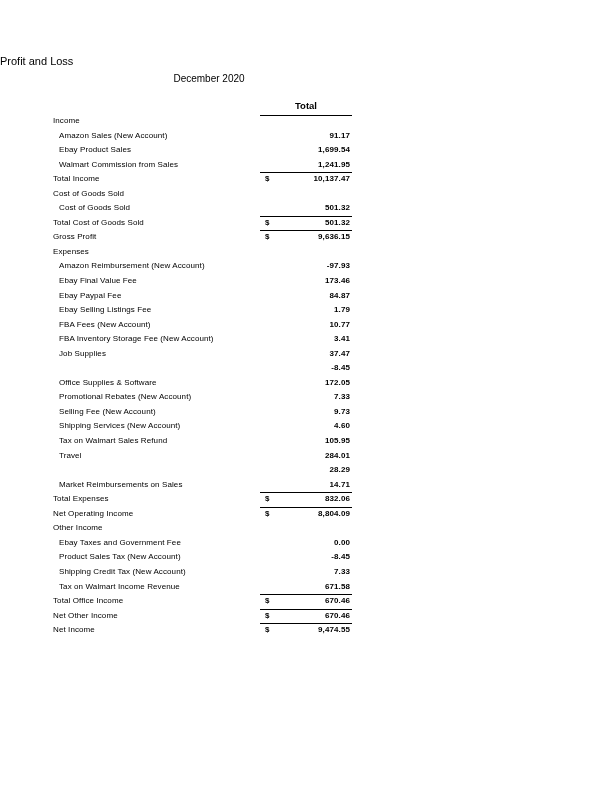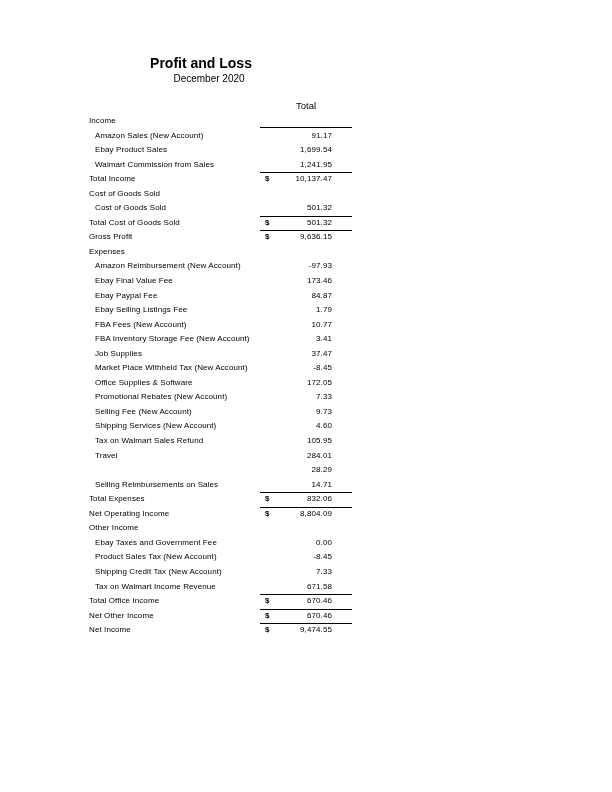--- a/index.html
+++ b/index.html
@@ -1,25 +1,25 @@
 <!DOCTYPE html>
 <html><head>
 <meta charset="utf-8">
 <style>
   html, body { margin: 0; padding: 0; background: #ffffff; }
   body { width: 612px; height: 792px; position: relative; font-family: "Liberation Sans", sans-serif; color: #000; }
-  .title { position: absolute; left: 0; top: 55px; width: 402px; text-align: center; font-size: 14px; font-weight: bold; }
+  .title { position: absolute; left: 0; top: 55px; width: 402px; font-size: 11px; font-weight: normal; }
   .subtitle { position: absolute; left: 8px; top: 73px; width: 402px; text-align: center; font-size: 10px; }
-  .col-head { position: absolute; left: 260px; top: 100px; width: 92px; text-align: center; font-size: 9.5px; padding-bottom: 16px; border-bottom: 1px solid #000; }
+  .col-head { position: absolute; left: 260px; top: 100px; width: 92px; text-align: center; font-size: 9.5px; padding-bottom: 4px; border-bottom: 1px solid #000; font-weight: bold; }
   .rows { position: absolute; left: 53px; top: 114px; width: 299px; }
   .row { position: relative; height: 14.55px; font-size: 8px; line-height: 14.55px; letter-spacing: 0.1px; }
-  .row .label { position: absolute; left: 0; white-space: nowrap; margin-left: 36px; }
+  .row .label { position: absolute; left: 0; white-space: nowrap; }
   .row.indent .label { left: 6px; }
   .row .dollar { position: absolute; left: 212px; font-weight: bold; }
-  .row .amt { position: absolute; right: 20px; }
+  .row .amt { position: absolute; right: 2px; font-weight: bold; }
   .row.total::before { content: ""; position: absolute; left: 207px; right: 0; top: 0; border-top: 1px solid #000; }
 </style>
 </head>
 <body>
 
 <div class="title">Profit and Loss</div>
 <div class="subtitle">December 2020</div>
 <div class="col-head">Total</div>
 
 <div class="rows" id="rows">
@@ -85,21 +85,20 @@
     </div>
     <div class="row indent">
       <span class="label">FBA Inventory Storage Fee (New Account)</span>
       <span class="amt">3.41</span>
     </div>
     <div class="row indent">
       <span class="label">Job Supplies</span>
       <span class="amt">37.47</span>
     </div>
     <div class="row indent">
-      <span class="label">Market Place Withheld Tax (New Account)</span>
       <span class="amt">-8.45</span>
     </div>
     <div class="row indent">
       <span class="label">Office Supplies &amp; Software</span>
       <span class="amt">172.05</span>
     </div>
     <div class="row indent">
       <span class="label">Promotional Rebates (New Account)</span>
       <span class="amt">7.33</span>
     </div>
@@ -116,21 +115,21 @@
       <span class="amt">105.95</span>
     </div>
     <div class="row indent">
       <span class="label">Travel</span>
       <span class="amt">284.01</span>
     </div>
     <div class="row indent">
       <span class="amt">28.29</span>
     </div>
     <div class="row indent">
-      <span class="label">Selling Reimbursements on Sales</span>
+      <span class="label">Market Reimbursements on Sales</span>
       <span class="amt">14.71</span>
     </div>
     <div class="row total">
       <span class="label">Total Expenses</span>
       <span class="dollar">$</span>
       <span class="amt">832.06</span>
     </div>
     <div class="row total">
       <span class="label">Net Operating Income</span>
       <span class="dollar">$</span>

